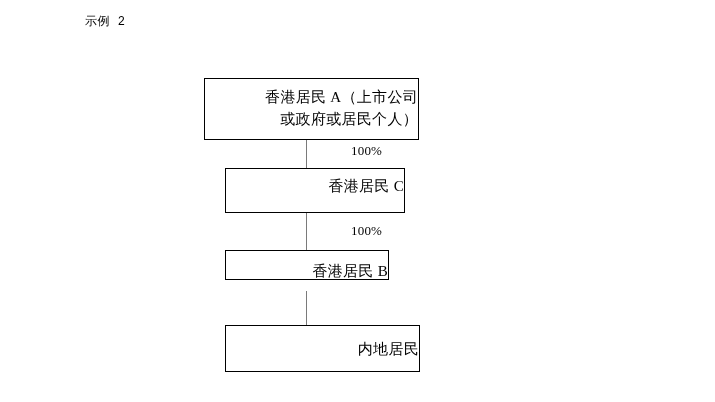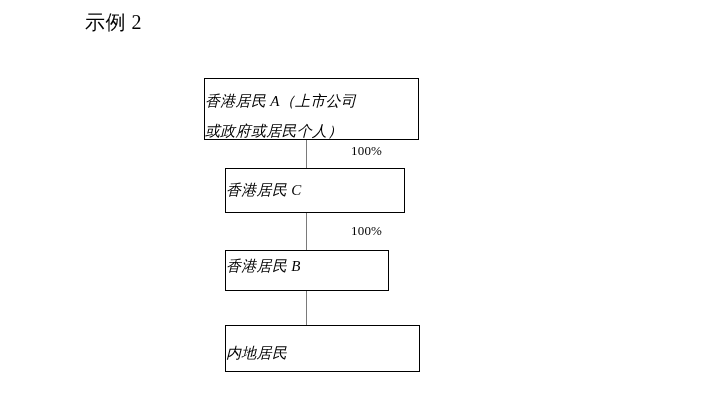--- a/index.html
+++ b/index.html
@@ -14,46 +14,46 @@
     overflow: hidden;
     font-family: "Liberation Serif", "DejaVu Serif", serif;
     color: #000000;
     -webkit-font-smoothing: none;
   }
 
   #page-title {
     position: absolute;
     left: 85px;
     top: 11px;
-    font-size: 20px;
+    font-size: 12px;
     line-height: 22px;
     letter-spacing: 0.5px;
     white-space: nowrap;
+    font-family: Liberation Mono, monospace;
   }
 
   
   #diagram {
     position: absolute;
     left: 0;
     top: 0;
     width: 715px;
     height: 402px;
   }
 
   .node-box {
     position: absolute;
     box-sizing: border-box;
     background: #ffffff;
     border: 1px solid #000000;
-    text-align: left;
+    text-align: right;
     font-size: 15px;
-    line-height: 30px;
+    line-height: 22px;
     letter-spacing: 0.3px;
     white-space: pre-line;
-    font-style: italic;
   }
 
   
   .node-a {
     left: 204px;
     top: 78px;
     width: 215px;
     height: 62px;
     padding-top: 7px;
   }
@@ -63,21 +63,22 @@
     left: 225px;
     top: 168px;
     width: 180px;
     height: 45px;
     padding-top: 6px;
   }
   .node-b {
     left: 225px;
     top: 250px;
     width: 164px;
-    height: 41px;
+    height: 30px;
+    padding-top: 9px;
   }
   .node-m {
     left: 225px;
     top: 325px;
     width: 195px;
     height: 47px;
     padding-top: 12px;
   }
 
   

